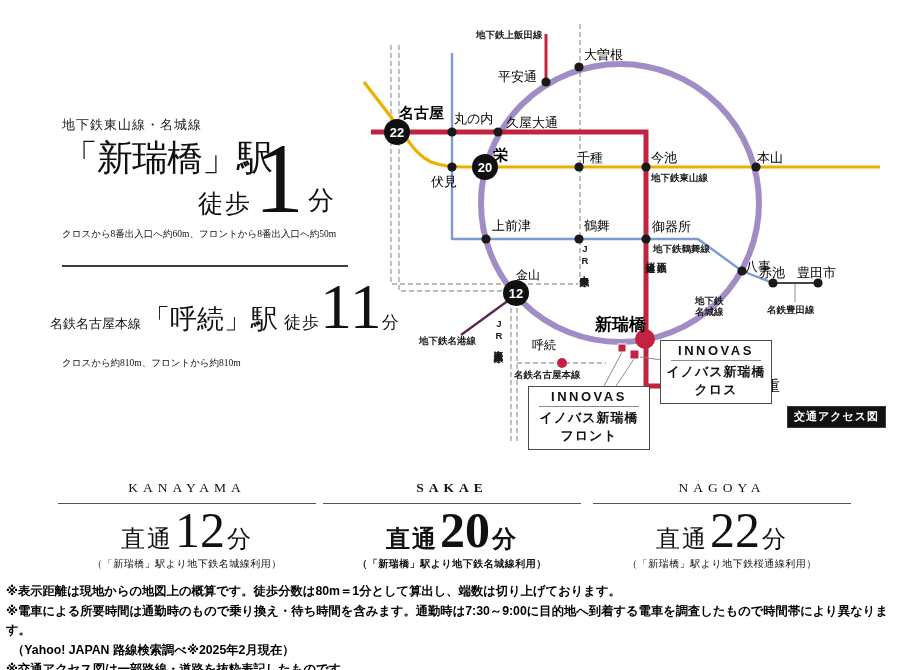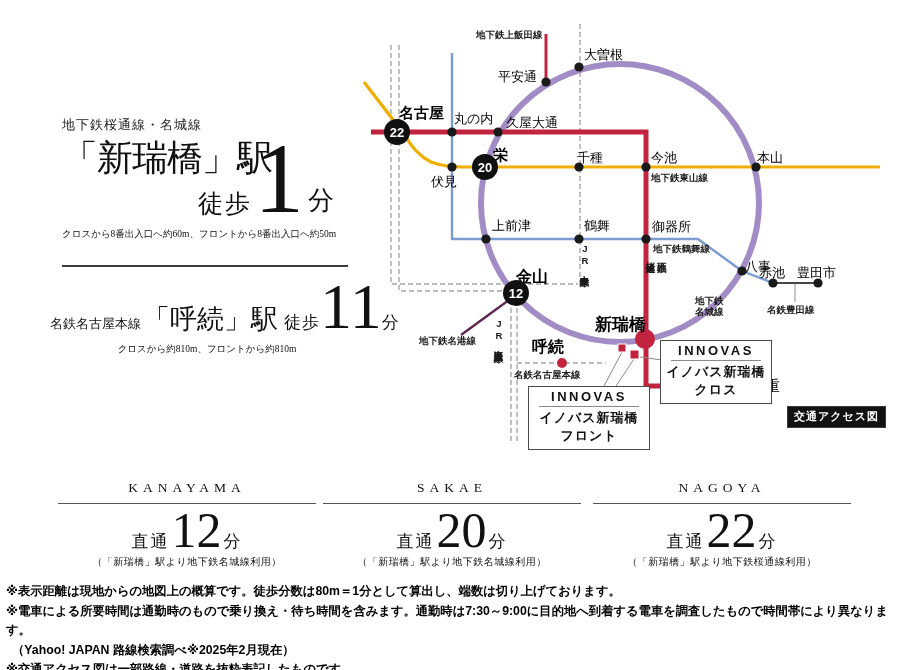--- a/index.html
+++ b/index.html
@@ -16,27 +16,27 @@
   .hero-min{font-size:100px;line-height:0.82;margin-left:2px;}
   .hero-unit{font-size:26px;align-self:flex-end;margin-left:4px;margin-bottom:2px;}
   .hero-note{font-size:9.5px;margin-top:8px;white-space:nowrap;letter-spacing:0;}
   .hero-divider{border-top:2px solid #3c3c3c;width:286px;margin-top:24px;}
   .hero-row2{display:flex;align-items:baseline;margin-top:14px;margin-left:-12px;white-space:nowrap;}
   .b2-line{font-size:13px;}
   .b2-station{font-size:27px;margin-left:2px;}
   .b2-walk{font-size:17px;margin-left:6px;letter-spacing:1px;}
   .b2-min{font-size:64px;line-height:.8;}
   .b2-unit{font-size:17px;}
-  .hero-note2{font-size:9.5px;margin-top:6px;text-align:center;width:290px;}
+  .hero-note2{font-size:9.5px;margin-top:20px;text-align:left;width:290px;}
   
   .map{position:absolute;left:0;top:0;width:898px;height:455px;}
   .map svg{position:absolute;left:0;top:0;}
   .st{position:absolute;font-size:13px;white-space:nowrap;color:#000;}
   .st.big{font-weight:bold;font-size:15px;}
-  .st.big2{font-weight:bold;font-size:16px;}
+  .st.big2{font-weight:normal;font-size:12px;}
   .st.big3{font-weight:bold;font-size:17px;}
   .ll{position:absolute;font-family:"Liberation Sans","DejaVu Sans",sans-serif;
       font-weight:bold;font-size:9.5px;white-space:pre-line;color:#1a1a1a;line-height:1.2;}
   .v{writing-mode:vertical-rl;text-orientation:upright;letter-spacing:1px;}
   .badge{position:absolute;width:26px;height:26px;border-radius:50%;background:#101010;color:#fff;
          display:flex;align-items:center;justify-content:center;
          font-family:"Liberation Sans","DejaVu Sans",sans-serif;font-weight:bold;font-size:13px;}
   .innovas{position:absolute;background:#fff;border:1px solid #4a4a4a;text-align:center;
            font-family:"Liberation Sans","DejaVu Sans",sans-serif;padding:2px 4px 4px;}
   .innovas .ttl{font-weight:bold;font-size:13px;letter-spacing:2.5px;color:#111;}
@@ -44,36 +44,36 @@
   .innovas .sub{font-weight:bold;font-size:13px;letter-spacing:1px;color:#111;}
   .caption{position:absolute;left:787px;top:406px;background:#111;color:#fff;
            font-family:"Liberation Sans","DejaVu Sans",sans-serif;font-weight:bold;
            font-size:11px;padding:2px 6px 3px;letter-spacing:1px;border:1px solid #3a3a3a;}
   
   .cols{position:absolute;left:0;top:480px;width:898px;height:85px;}
   .col{position:absolute;width:258px;text-align:center;}
   .col .nm{font-size:13.5px;letter-spacing:5px;}
   .col .dv{border-top:1.5px solid #555;margin-top:7px;}
   .col .time{display:flex;justify-content:center;align-items:baseline;margin-top:4px;}
-  .col .pfx,.col .unit{font-size:17px;letter-spacing:2px;}
+  .col .pfx,.col .unit{font-size:24px;letter-spacing:2px;}
   .col .min{font-size:50px;line-height:.9;margin:0 2px;}
   .col .note{font-size:10px;margin-top:2px;letter-spacing:0.5px;}
   
   .footer{position:absolute;left:6px;top:582px;width:890px;
           font-family:"Liberation Sans","DejaVu Sans",sans-serif;font-weight:bold;
           font-size:12.3px;line-height:19.5px;color:#000;}
   .footer .indent{padding-left:6px;}
 </style>
 </head>
 <body>
 
 <div class="canvas">
 
   <section class="hero">
-    <div class="hero-line">地下鉄桜通線・名城線</div>
+    <div class="hero-line">地下鉄東山線・名城線</div>
     <div class="hero-row">
       <div class="hero-colA">
         <div class="hero-station">「新瑞橋」駅</div>
         <div class="hero-walk">徒歩</div>
       </div>
       <div class="hero-min">1</div>
       <div class="hero-unit">分</div>
     </div>
     <div class="hero-note">クロスから8番出入口へ約60m、フロントから8番出入口へ約50m</div>
     <div class="hero-divider"></div>
@@ -194,21 +194,21 @@
     <div class="col" style="left:58px;">
       <div class="nm">KANAYAMA</div>
       <div class="dv"></div>
       <div class="time">
         <span class="pfx">直通</span>
         <span class="min">12</span>
         <span class="unit">分</span>
       </div>
       <div class="note">（「新瑞橋」駅より地下鉄名城線利用）</div>
     </div>
-    <div class="col" style="left:323px;">
+    <div class="col" style="left:323px;font-weight:bold;">
       <div class="nm">SAKAE</div>
       <div class="dv"></div>
       <div class="time">
         <span class="pfx">直通</span>
         <span class="min">20</span>
         <span class="unit">分</span>
       </div>
       <div class="note">（「新瑞橋」駅より地下鉄名城線利用）</div>
     </div>
     <div class="col" style="left:593px;">

